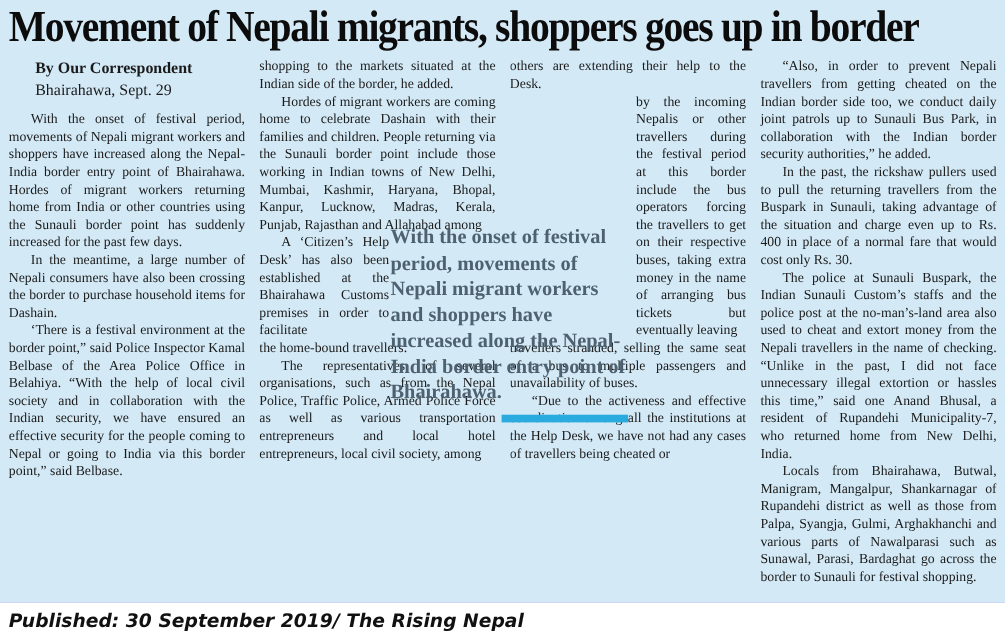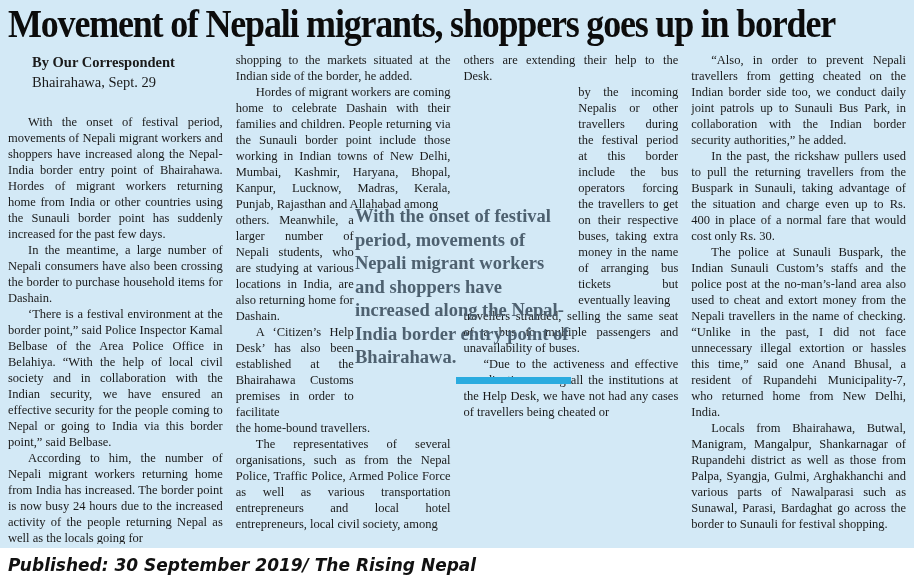--- a/index.html
+++ b/index.html
@@ -20,21 +20,21 @@
   .cols {
     position:absolute; left:8px; top:52px; width:898px; height:492px;
     display:flex; gap:13px;
   }
   .col {
     flex:1; font-size:12.5px; line-height:16px; text-align:justify;
     color:#1a1a1a; overflow:hidden;
   }
   .col p { margin:0; }
   p.indent { text-indent:20px; }
-  .byline-block { padding-left:24px; font-size:14.5px; line-height:20px; margin-bottom:22px; }
+  .byline-block { padding-left:24px; font-size:14.5px; line-height:20px; margin-bottom:8px; }
   .byline { font-weight:700; }
   .narrow-left  { width:118px; }
   .narrow-right { width:100px; margin-left:auto; }
   .pullquote {
     position:absolute; left:355px; top:205px; width:216px;
   }
   .pq-text {
     font-weight:700; font-size:18.5px; line-height:23.5px;
     color:#4e6170; text-align:left;
   }
@@ -60,28 +60,26 @@
     <div class="cols">
 
       <div class="col">
         <div class="byline-block">
           <div class="byline">By Our Correspondent</div>
           <div class="dateline">Bhairahawa, Sept. 29</div>
         </div>
         <p class="indent">With the onset of festival period, movements of Nepali migrant workers and shoppers have increased along the Nepal-India border entry point of Bhairahawa. Hordes of migrant workers returning home from India or other countries using the Sunauli border point has suddenly increased for the past few days.</p>
         <p class="indent">In the meantime, a large number of Nepali consumers have also been crossing the border to purchase household items for Dashain.</p>
         <p class="indent">‘There is a festival environment at the border point,” said Police Inspector Kamal Belbase of the Area Police Office in Belahiya. “With the help of local civil society and in collaboration with the Indian security, we have ensured an effective security for the people coming to Nepal or going to India via this border point,” said Belbase.</p>
-        <p class="indent">According to him, the number of Nepali migrant workers returning home from India has increased. The border point is now busy 24 hours due to the increased activity of the people returning Nepal as well as the locals going for</p>
       </div>
 
       <div class="col">
         <p>shopping to the markets situated at the Indian side of the border, he added.</p>
         <p class="indent">Hordes of migrant workers are coming home to celebrate Dashain with their families and children. People returning via the Sunauli border point include those working in Indian towns of New Delhi, Mumbai, Kashmir, Haryana, Bhopal, Kanpur, Lucknow, Madras, Kerala, Punjab, Rajasthan and Allahabad among</p>
         <div class="narrow-left">
-          <p>others. Meanwhile, a larger number of Nepali students, who are studying at various locations in India, are also returning home for Dashain.</p>
           <p class="indent">A ‘Citizen’s Help Desk’ has also been established at the Bhairahawa Customs premises in order to facilitate</p>
         </div>
         <p>the home-bound travellers.</p>
         <p class="indent">The representatives of several organisations, such as from the Nepal Police, Traffic Police, Armed Police Force as well as various transportation entrepreneurs and local hotel entrepreneurs, local civil society, among</p>
       </div>
 
       <div class="col">
         <p>others are extending their help to the Desk.</p>
         <div class="narrow-right">
           <p>by the incoming Nepalis or other travellers during the festival period at this border include the bus operators forcing the travellers to get on their respective buses, taking extra money in the name of arranging bus tickets but eventually leaving</p>

